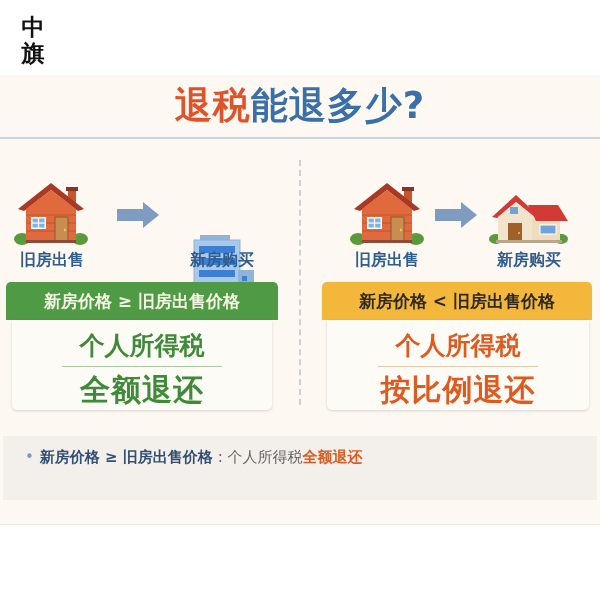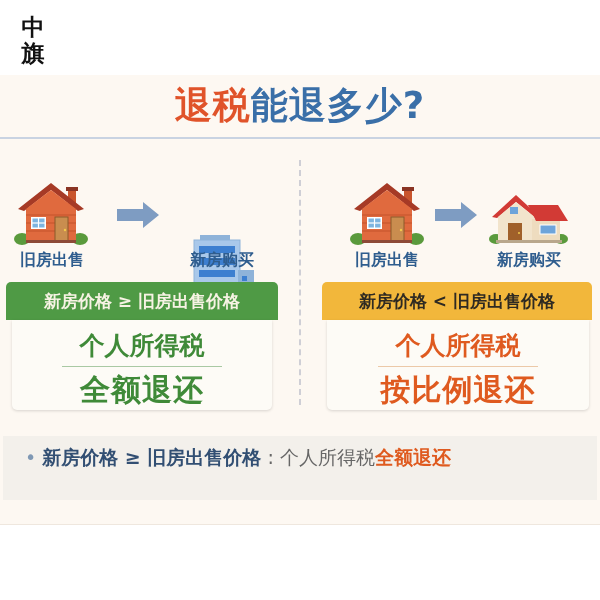--- a/index.html
+++ b/index.html
@@ -19,21 +19,21 @@
     .cond.yellow { background: #f2b73b; color: #2e2a22; }
     .card { position: absolute; background: #fdfbf6; border-radius: 0 0 5px 5px; box-shadow: 0 1px 3px rgba(0,0,0,0.15); text-align: center; }
     .card .line1 { font-size: 25px; font-weight: bold; margin-top: 10px; line-height: 32px; }
     .card .rule { width: 160px; height: 1px; margin: 4px auto 2px; }
     .card .line2 { font-size: 30px; font-weight: bold; line-height: 42px; letter-spacing: 1px; }
     .card.green .line1, .card.green .line2 { color: #3f8a38; }
     .card.green .rule { background: #a9c9a3; }
     .card.orange .line1, .card.orange .line2 { color: #df5a1f; }
     .card.orange .rule { background: #ecc9a8; }
     .notes { position: absolute; left: 3px; top: 361px; width: 594px; height: 64px; background: #f3f0eb; padding: 8px 0 0 22px; }
-    .note { font-size: 19px; line-height: 27px; color: #666; white-space: nowrap; }
+    .note { font-size: 15px; line-height: 27px; color: #666; white-space: nowrap; }
     .note .bullet { color: #7f98b4; margin-right: 6px; }
     .note .cond-text { color: #324f73; font-weight: bold; }
     .note .hl { color: #df5a1f; font-weight: bold; }
   </style>
 </head>
 <body>
 
 <div class="logo">
   <div>中</div>
   <div>旗</div>

